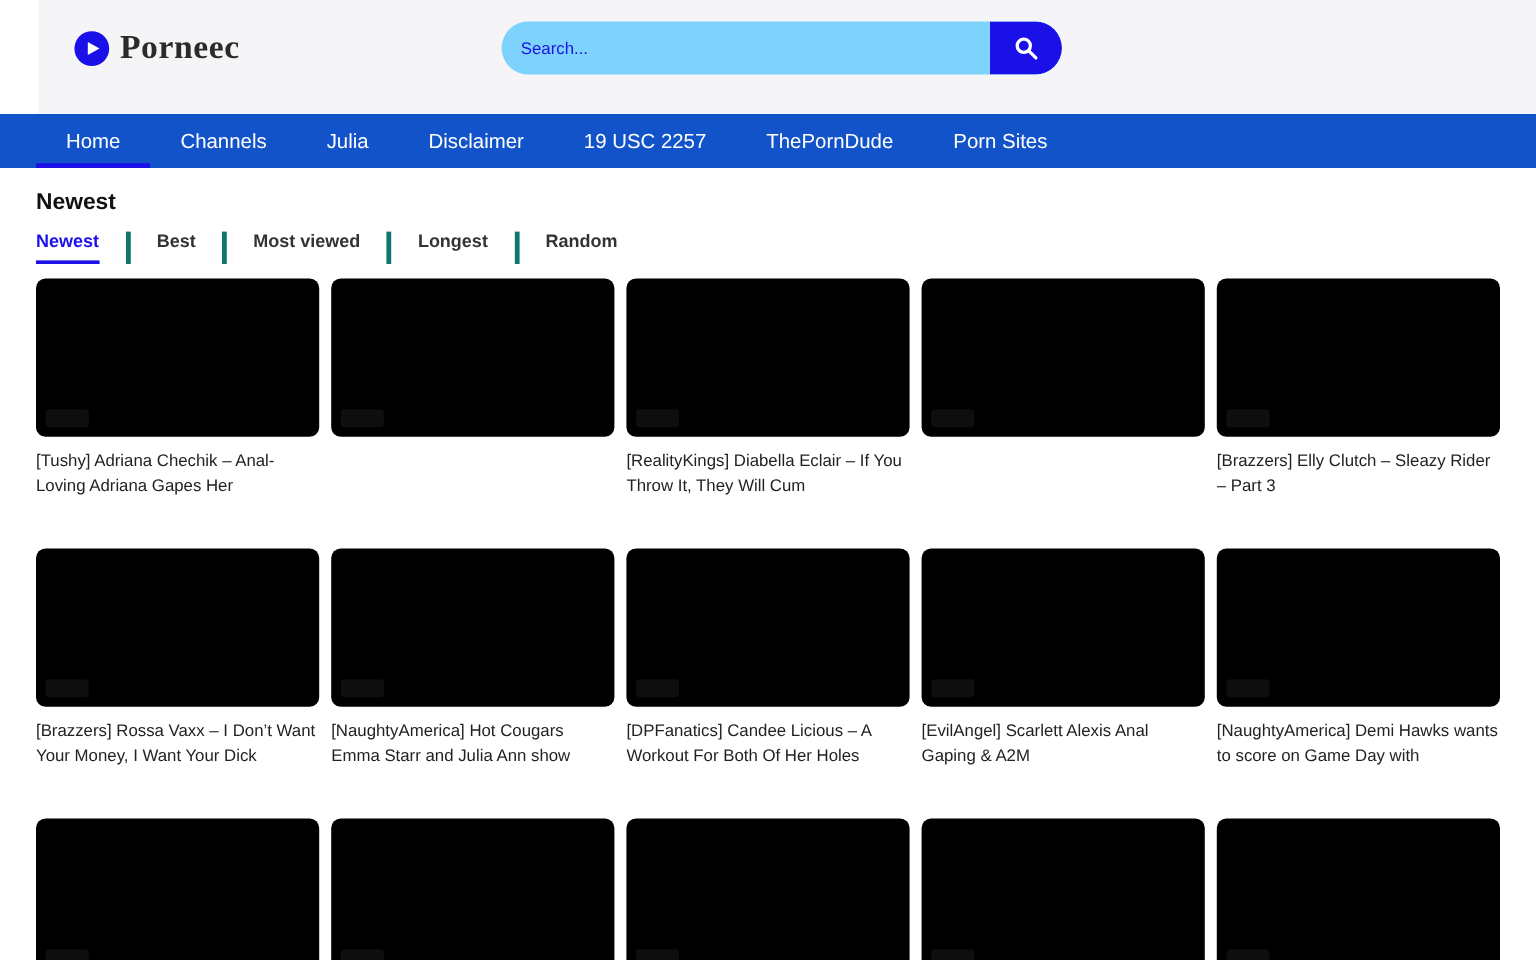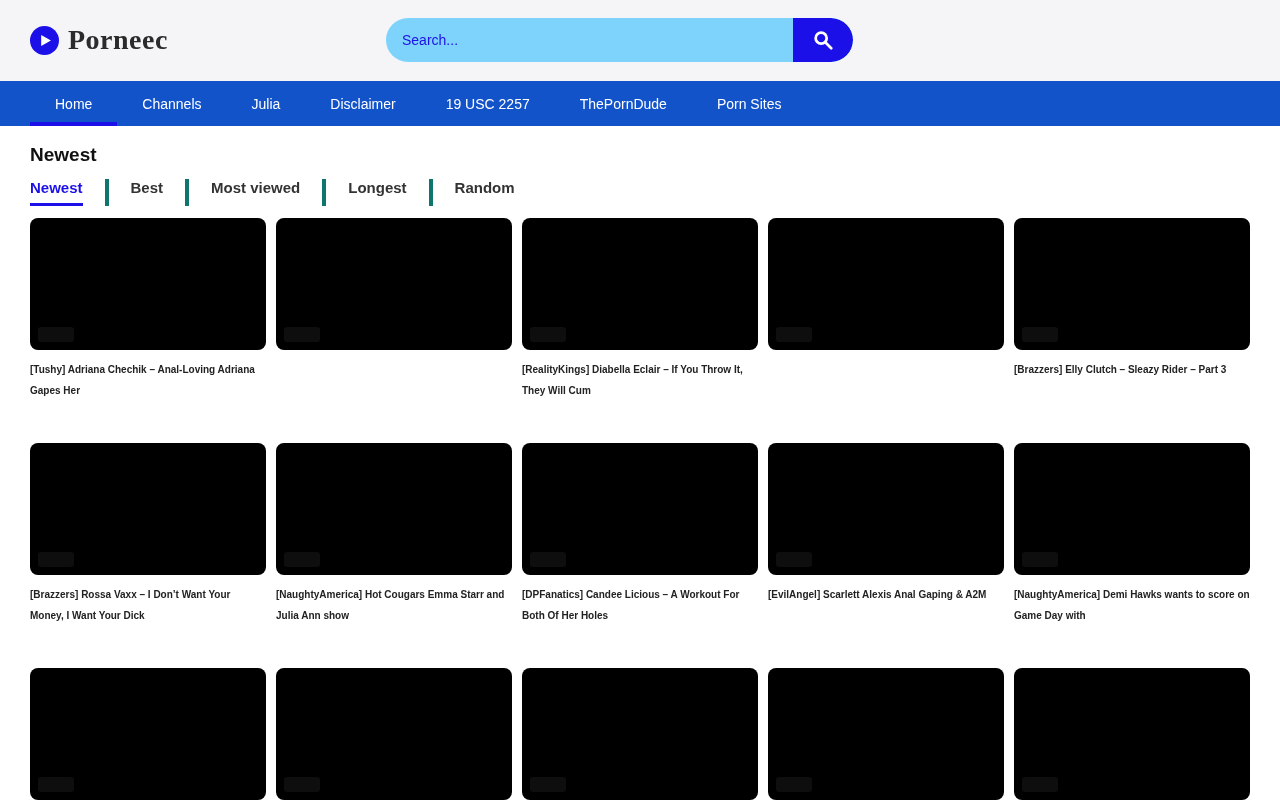--- a/index.html
+++ b/index.html
@@ -9,22 +9,23 @@
     --title-color:#222222;
     --tab-inactive:#333333;
   }
   *{box-sizing:border-box;margin:0;padding:0;}
   html,body{width:1280px;height:800px;overflow:hidden;}
   body{font-family:"Liberation Sans", sans-serif;background:#ffffff;}
 
   
   .header{
     position:relative;
-    height:81px;
+    height:95px;
     background:var(--header-bg);
+    margin-left:32px;
   }
   .logo{
     position:absolute;left:30px;top:0;height:80px;
     display:flex;align-items:center;gap:9px;
     text-decoration:none;cursor:pointer;
   }
   .play-circle{
     width:29px;height:29px;border-radius:50%;
     background:var(--accent);
     display:flex;align-items:center;justify-content:center;
@@ -52,21 +53,21 @@
     border-radius:0 22px 22px 0;
   }
 
   
   .nav{
     height:45px;background:var(--nav-bg);
     display:flex;align-items:stretch;padding-left:30px;
   }
   .nav-item{
     display:flex;align-items:center;
-    padding:4px 25px 0;color:#ffffff;font-size:14px;
+    padding:4px 25px 0;color:#ffffff;font-size:17px;
     text-decoration:none;cursor:pointer;
     border-bottom:4px solid transparent;
   }
   .nav-item.active{border-bottom-color:var(--accent);}
 
   
   .main{padding:18px 30px 0;}
   .page-heading{font-size:19px;font-weight:700;color:#111;margin-bottom:13px;}
   .tabs{display:flex;align-items:flex-start;margin-bottom:12px;}
   .tab{padding:0 22px;cursor:pointer;}
@@ -87,21 +88,21 @@
   .thumb{
     position:relative;width:100%;aspect-ratio:236/132;
     background:#000000;border-radius:8px;
   }
   .duration-badge{
     position:absolute;left:8px;bottom:8px;
     width:36px;height:15px;border-radius:3px;
     background:#0e0e0e;
   }
   .video-title{
-    margin-top:9px;font-size:10px;font-weight:700;line-height:21px;
+    margin-top:9px;font-size:14px;font-weight:400;line-height:21px;
     color:var(--title-color);
     display:-webkit-box;-webkit-line-clamp:2;-webkit-box-orient:vertical;
     overflow:hidden;
   }
 </style>
 </head>
 <body>
 
 <header class="header">
   <a class="logo">

